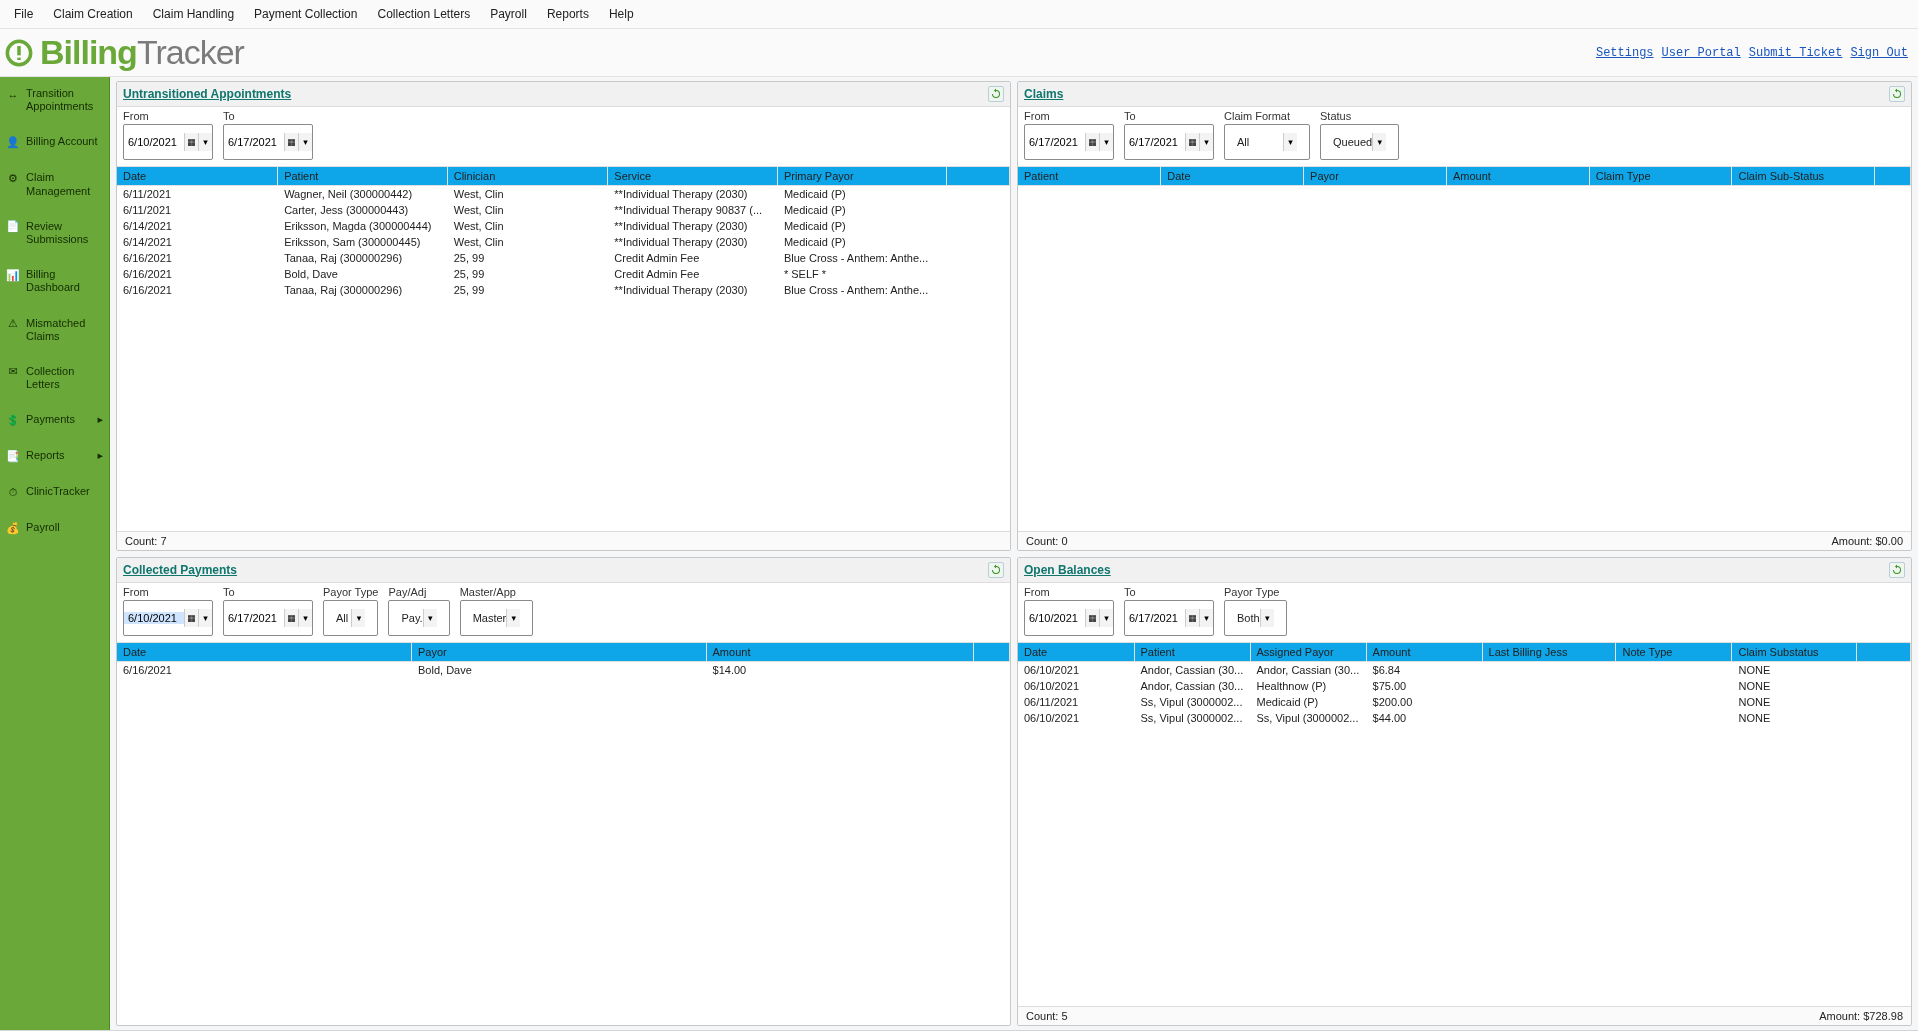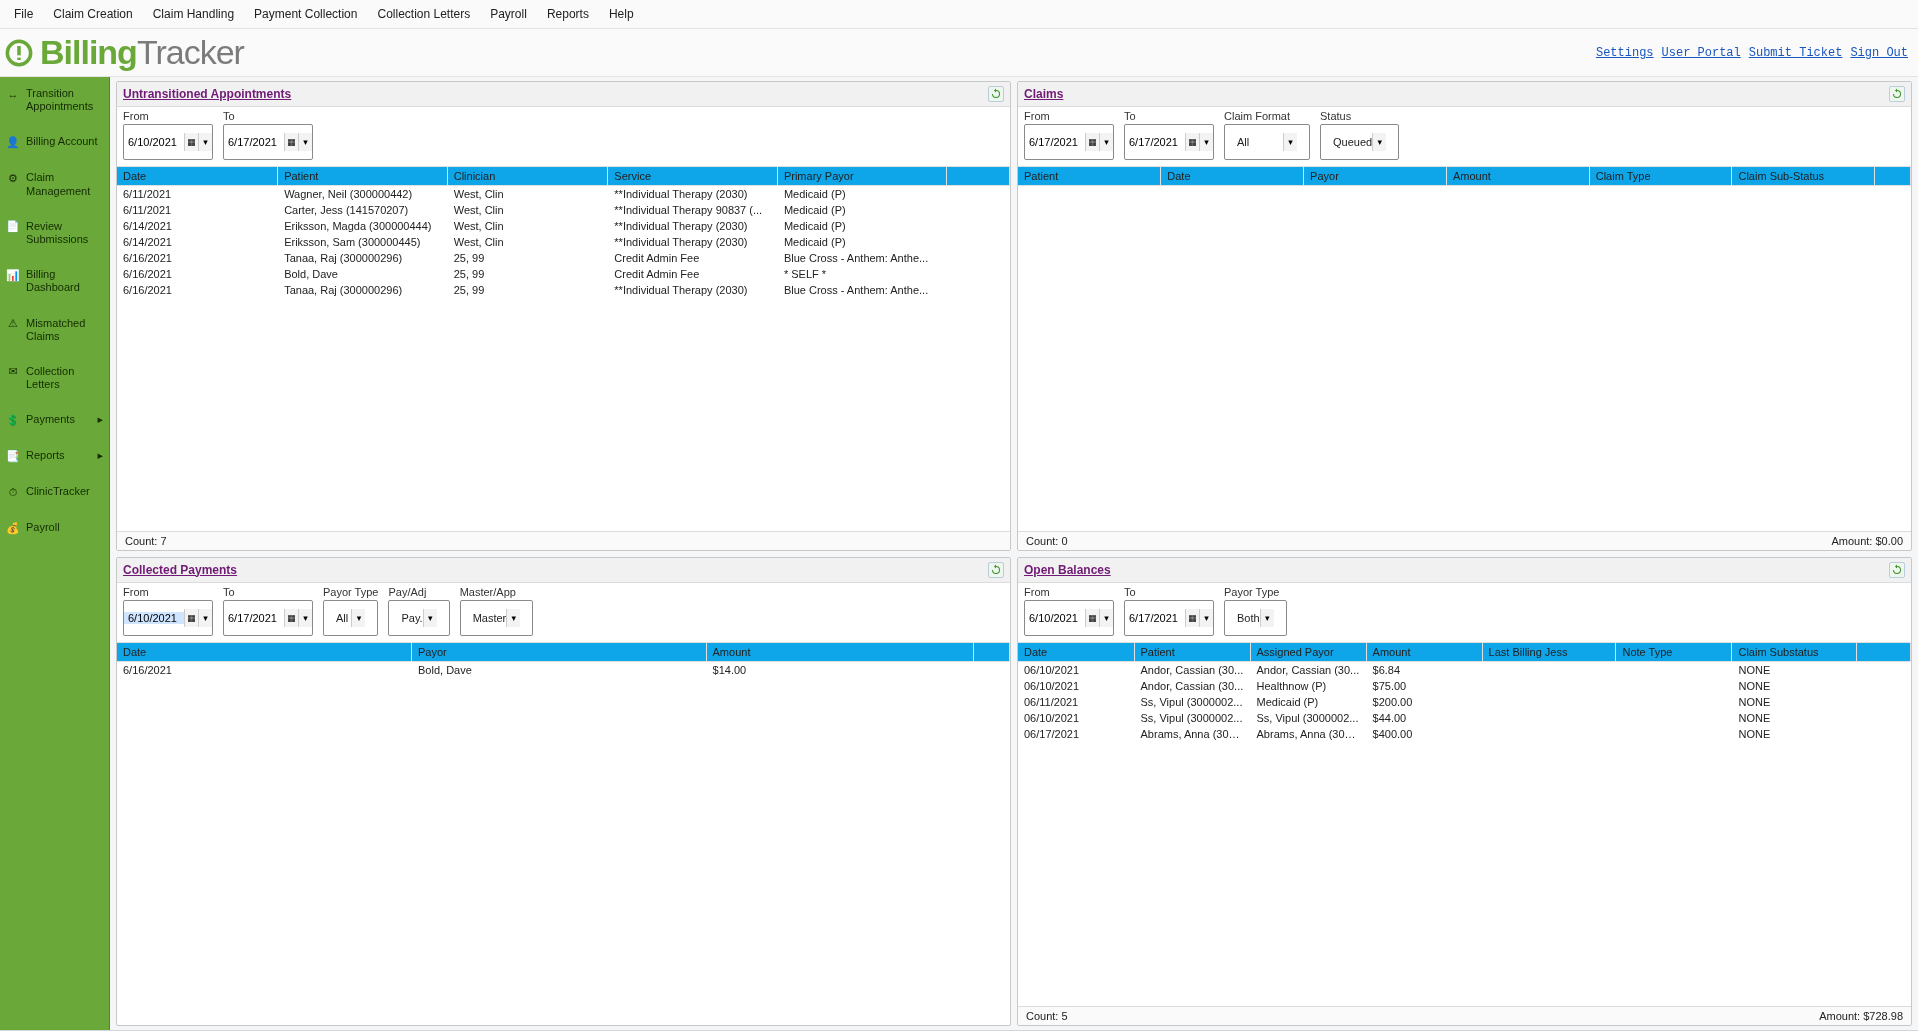--- a/index.html
+++ b/index.html
@@ -21,21 +21,21 @@
 .sidebar { width: 110px; background: #6aa939; padding: 6px 0; border-right: 1px solid #4c8b22; display: flex; flex-direction: column; gap: 14px; }
 .sidebar .item { display: flex; align-items: flex-start; gap: 6px; padding: 4px 6px; cursor: pointer; color: #142c00; font-size: 11px; }
 .sidebar .item .icon { width: 14px; height: 14px; flex: 0 0 14px; display: inline-flex; align-items: center; justify-content: center; }
 .sidebar .item .label { line-height: 1.2; }
 .sidebar .item .expand { margin-left: auto; }
 
 .main { flex: 1; padding: 4px 6px; display: grid; grid-template-columns: 1fr 1fr; grid-template-rows: 1fr 1fr; gap: 6px; height: 100%; }
 
 .panel { border: 1px solid #c8c8c8; background: #fff; display: flex; flex-direction: column; border-radius: 2px; }
 .panel-head { display: flex; align-items: center; justify-content: space-between; padding: 4px 6px; border-bottom: 1px solid #dcdcdc; background: #f1f1f1; }
-.panel-title { color: #701a75; text-decoration: underline; font-weight: 600; font-size: 12px; cursor: pointer; }
+.panel-title { color: #0f766e; text-decoration: underline; font-weight: 600; font-size: 12px; cursor: pointer; }
 .refresh { width: 16px; height: 16px; background: #eef7ee; border: 1px solid #bcd; border-radius: 2px; display: inline-flex; align-items: center; justify-content: center; cursor: pointer; }
 
 .filters { display: flex; gap: 10px; padding: 3px 6px 6px 6px; }
 .filter { display: flex; flex-direction: column; gap: 2px; font-size: 11px; }
 .filter label { color: #333; }
 .date-picker, .select { display: flex; align-items: center; border: 1px solid #8a8a8a; border-radius: 2px; background: #fff; height: 36px; font-size: 11px; }
 .date-picker input { border: none; width: 60px; padding: 0 4px; font-size: 11px; outline: none; }
 .dp-btn { width: 14px; height: 18px; border: none; border-left: 1px solid #ccc; background: #f3f3f3; cursor: pointer; font-size: 9px; }
 .select { padding: 0 12px; min-width: 56px; position: relative; }
 .select span.value { flex: 1; }
@@ -189,21 +189,21 @@
               <tr>
                 <td>6/11/2021</td>
                 <td>Wagner, Neil (300000442)</td>
                 <td>West, Clin</td>
                 <td>**Individual Therapy (2030)</td>
                 <td>Medicaid  (P)</td>
                 <td></td>
               </tr>
               <tr>
                 <td>6/11/2021</td>
-                <td>Carter, Jess (141570207)</td>
+                <td>Carter, Jess (300000443)</td>
                 <td>West, Clin</td>
                 <td>**Individual Therapy 90837 (...</td>
                 <td>Medicaid  (P)</td>
                 <td></td>
               </tr>
               <tr>
                 <td>6/14/2021</td>
                 <td>Eriksson, Magda (300000444)</td>
                 <td>West, Clin</td>
                 <td>**Individual Therapy (2030)</td>
@@ -491,30 +491,20 @@
               <tr>
                 <td>06/10/2021</td>
                 <td>Ss, Vipul (3000002...</td>
                 <td>Ss, Vipul (3000002...</td>
                 <td>$44.00</td>
                 <td></td>
                 <td></td>
                 <td>NONE</td>
                 <td></td>
               </tr>
-              <tr>
-                <td>06/17/2021</td>
-                <td>Abrams, Anna (300...</td>
-                <td>Abrams, Anna (300...</td>
-                <td>$400.00</td>
-                <td></td>
-                <td></td>
-                <td>NONE</td>
-                <td></td>
-              </tr>
             </tbody>
         </table>
       </div>
       <div class="panel-foot">
         <span><span>Count:</span> <span>5</span></span>
         <span><span>Amount:</span> <span>$728.98</span></span>
       </div>
     </div>
 
   </div>

